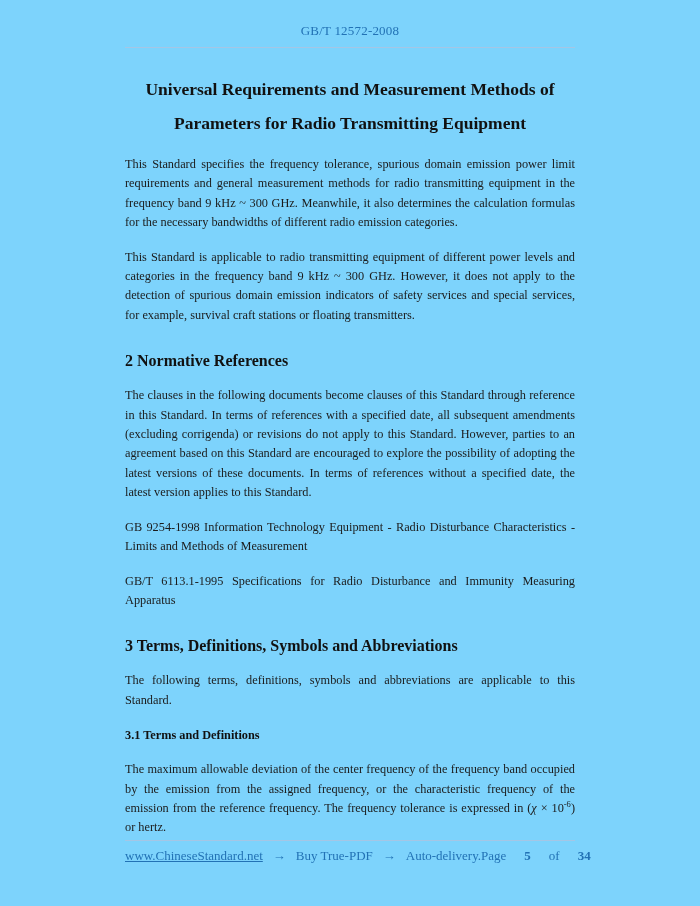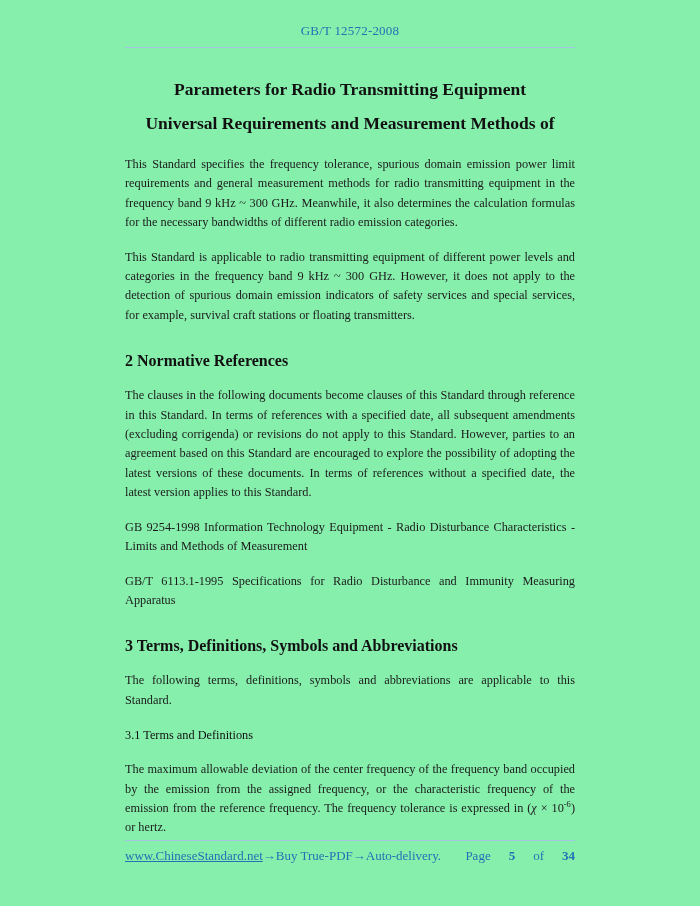--- a/index.html
+++ b/index.html
@@ -4,21 +4,21 @@
 <style>
   html, body {
     margin: 0;
     padding: 0;
     background: #ffffff;
   }
   .page {
     position: relative;
     width: 700px;
     height: 906px;
-    background: #86efac;
+    background: #7dd3fc;
     font-family: "Liberation Serif", serif;
     color: #1b1b1b;
     overflow: hidden;
   }
   .content {
     width: 450px;
     margin: 0 auto;
   }
   .doc-number {
     padding-top: 23px;
@@ -52,21 +52,21 @@
     margin-top: 24px;
   }
   p.body {
     font-size: 12.3px;
     line-height: 19.4px;
     text-align: justify;
     margin: 15px 0 0 0;
   }
   .sub-heading {
     font-size: 12.3px;
-    font-weight: normal;
+    font-weight: bold;
     margin: 16px 0 0 0;
     line-height: 19px;
     color: #111111;
   }
   .chi {
     font-style: italic;
   }
   .sup {
     font-size: 8.5px;
     vertical-align: super;
@@ -86,21 +86,21 @@
   .footer-row {
     margin-top: 7px;
     display: flex;
     justify-content: space-between;
     align-items: baseline;
     font-size: 13px;
     color: #2272b5;
   }
   .footer-left {
     display: flex;
-    gap: 0;
+    gap: 10px;
     align-items: baseline;
     white-space: nowrap;
   }
   .footer-link {
     color: #2272b5;
     text-decoration: underline;
     cursor: pointer;
   }
   .footer-arrow {
     font-weight: bold;
@@ -120,22 +120,22 @@
 
 <div class="page">
 
   <div class="doc-number">GB/T 12572-2008</div>
 
   <hr class="header-rule">
 
   <div class="content">
 
     <div class="doc-title">
+      <div>Universal Requirements and Measurement Methods of</div>
       <div>Parameters for Radio Transmitting Equipment</div>
-      <div>Universal Requirements and Measurement Methods of</div>
     </div>
 
 
     <p class="body">This Standard specifies the frequency tolerance, spurious domain emission power limit requirements and general measurement methods for radio transmitting equipment in the frequency band 9 kHz ~ 300 GHz. Meanwhile, it also determines the calculation formulas for the necessary bandwidths of different radio emission categories.</p>
 
     <p class="body">This Standard is applicable to radio transmitting equipment of different power levels and categories in the frequency band 9 kHz ~ 300 GHz. However, it does not apply to the detection of spurious domain emission indicators of safety services and special services, for example, survival craft stations or floating transmitters.</p>
 
     <h1 class="sec">2 Normative References</h1>
 
     <p class="body">The clauses in the following documents become clauses of this Standard through reference in this Standard. In terms of references with a specified date, all subsequent amendments (excluding corrigenda) or revisions do not apply to this Standard. However, parties to an agreement based on this Standard are encouraged to explore the possibility of adopting the latest versions of these documents. In terms of references without a specified date, the latest version applies to this Standard.</p>

